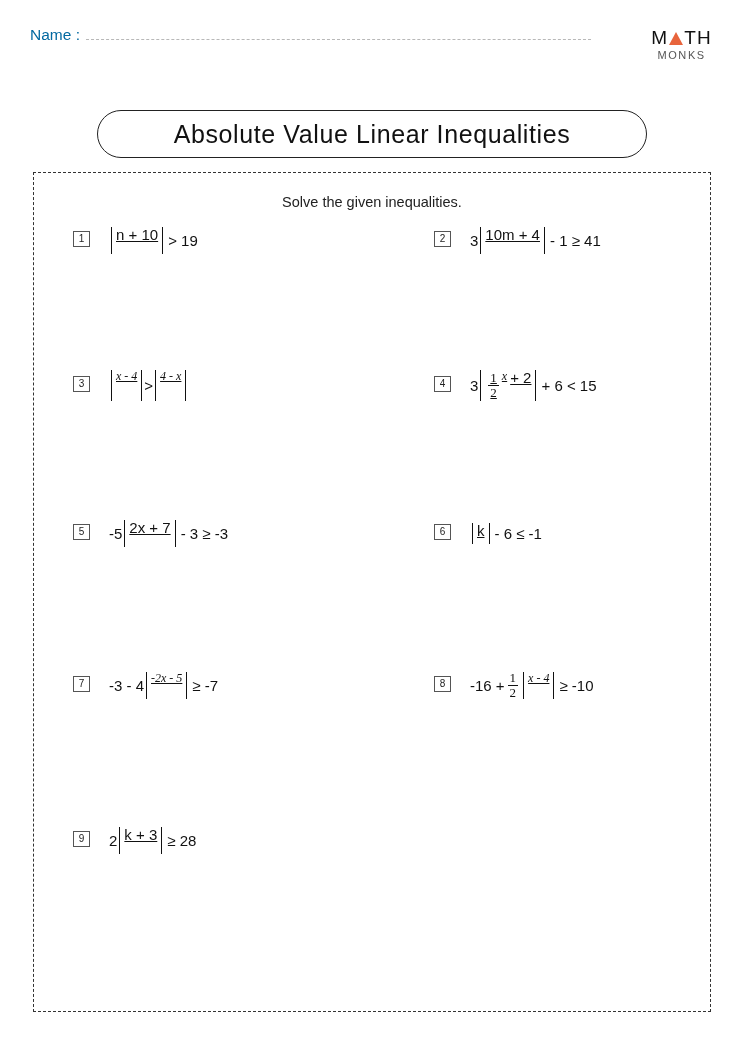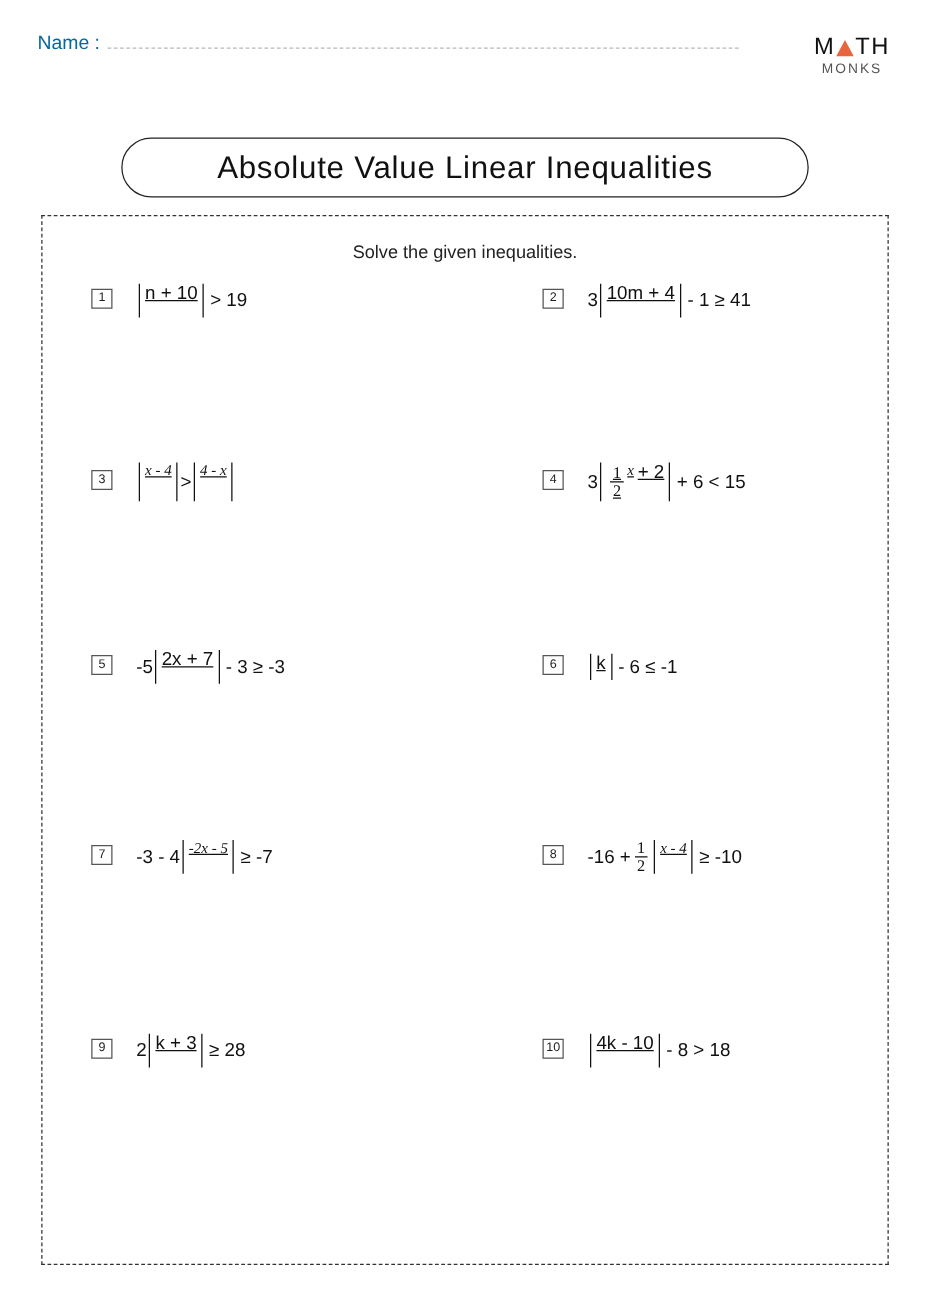--- a/index.html
+++ b/index.html
@@ -322,26 +322,16 @@
         <div class="qnum">9</div>
         <div class="expr">
           <span>2</span>
           <span class="abs tall">
               <span>k + 3</span>
             </span>
           <span class="sp"></span>
             <span>≥ 28</span>
         </div>
       </div>
-      <div class="cell right">
-        <div class="qnum">10</div>
-        <div class="expr">
-          <span class="abs tall">
-              <span>4k - 10</span>
-            </span>
-          <span class="sp"></span>
-            <span>- 8 &gt; 18</span>
-        </div>
-      </div>
     </div>
 
   </div>
 </div>
 
 </body></html>

